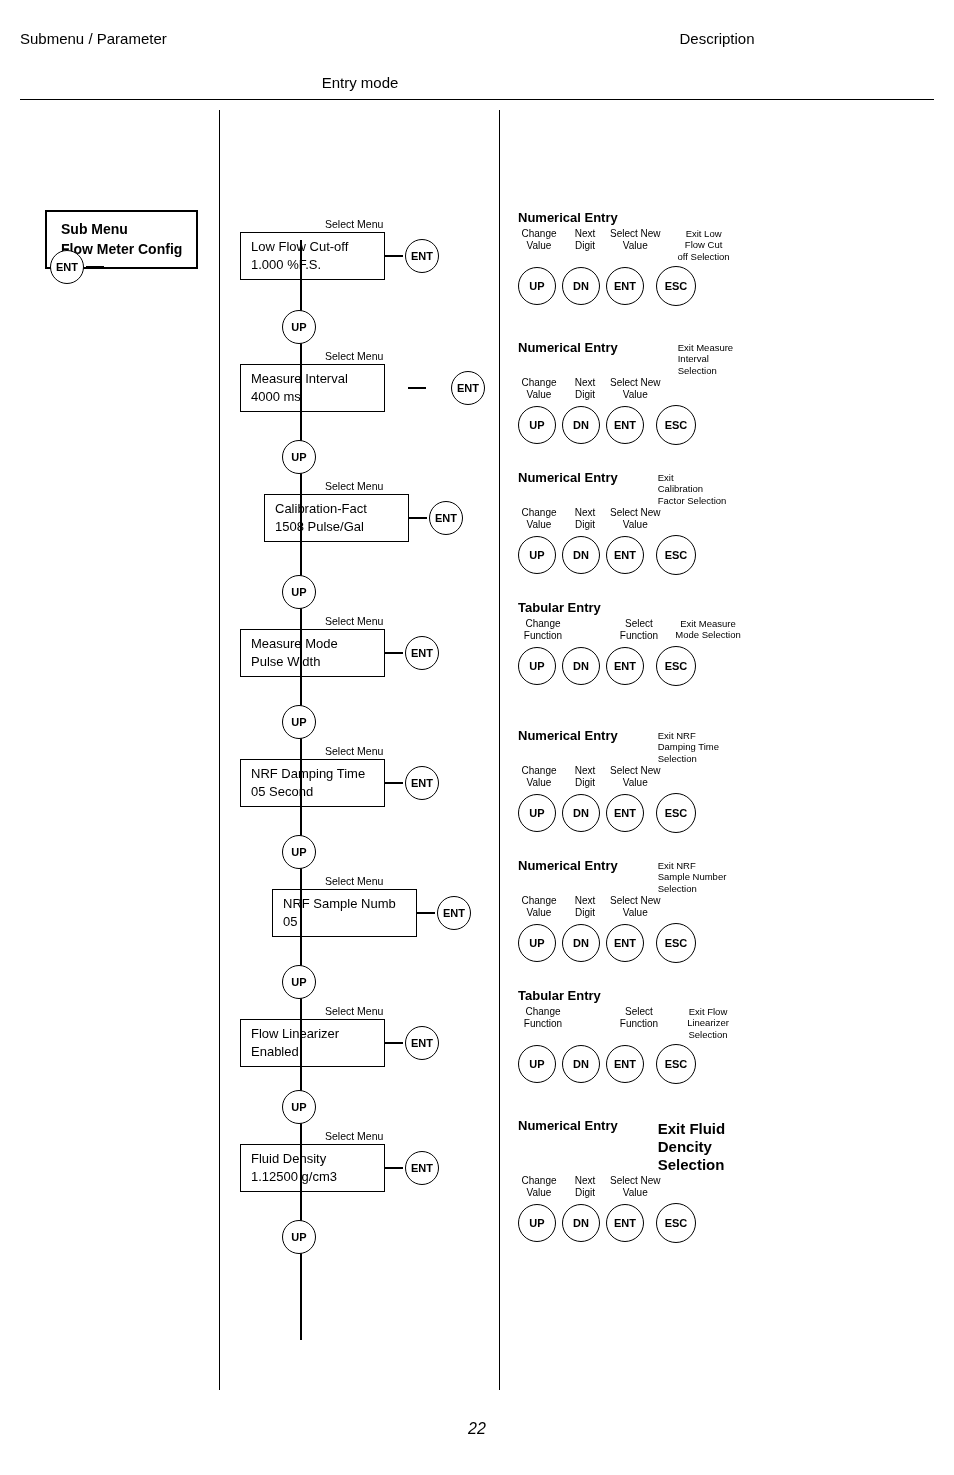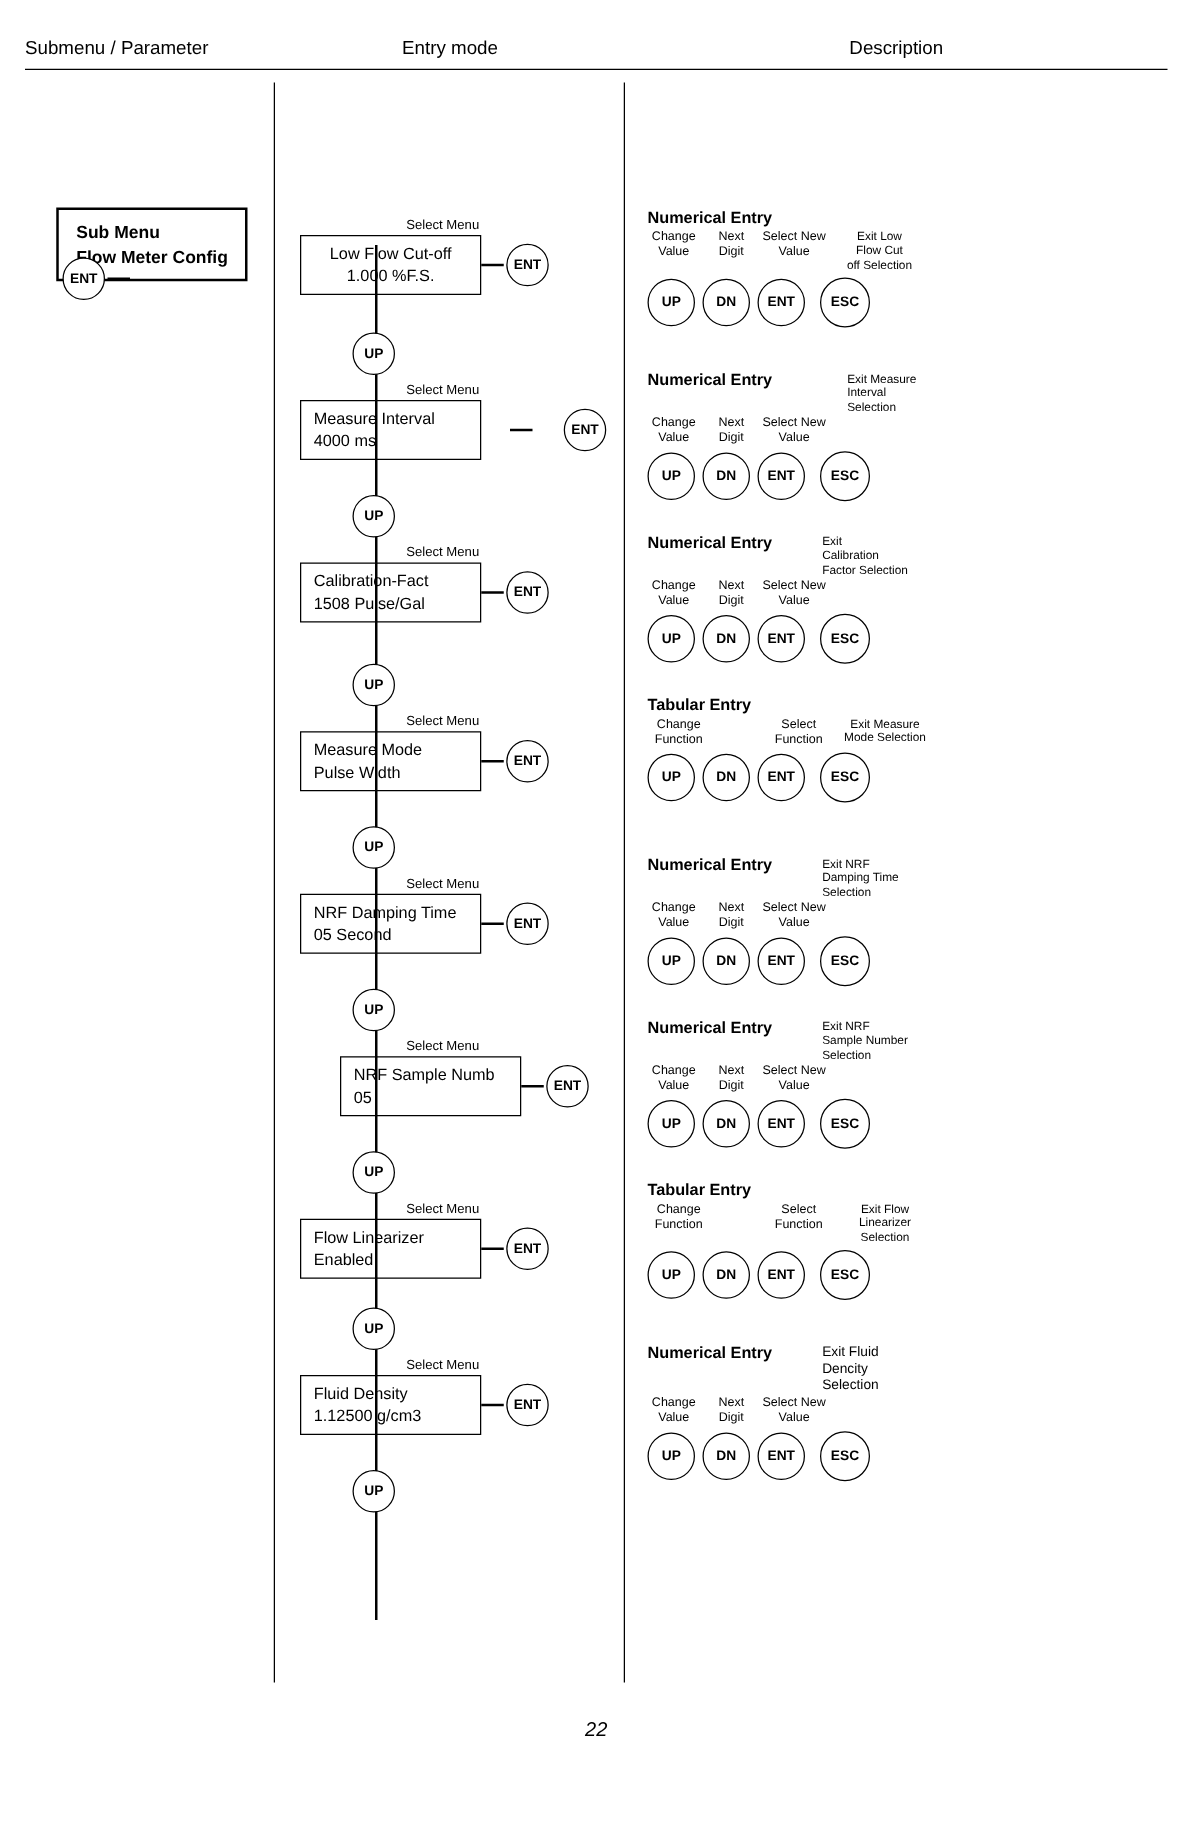--- a/index.html
+++ b/index.html
@@ -19,21 +19,21 @@
     }
 
     
     .header-row {
       display: flex;
       border-bottom: 1.5px solid #000;
       padding-bottom: 8px;
       margin-bottom: 10px;
     }
     .col-submenu { width: 200px; font-size: 15px; }
-    .col-entry { width: 280px; font-size: 15px; text-align: center; }
+    .col-entry { width: 280px; font-size: 15px; text-align: center; margin-top: 44px; }
     .col-desc { flex: 1; font-size: 15px; text-align: center; }
 
     
     .submenu-box {
       border: 2px solid #000;
       padding: 8px 14px;
       display: inline-block;
       font-size: 14px;
       font-weight: bold;
       line-height: 1.4;
@@ -134,21 +134,21 @@
 
     <div style="width:280px; position:relative; padding-left:0;">
 
       <div style="position:absolute; right:0; top:0; bottom:0; width:1.5px; background:#000;"></div>
 
       <div style="position:absolute; left:80px; top:130px; width:1.5px; background:#000; height:1100px;"></div>
 
       <div style="position:absolute; top:108px; left:20px; width:250px;">
         <div style="font-size:10.5px; margin-left:85px; margin-bottom:2px;">Select Menu</div>
         <div style="display:flex; align-items:center;">
-          <div class="param-box" style="min-width:145px;text-align:center;">Low Flow Cut-off<br>1.000 %F.S.</div>
+          <div class="param-box" style="min-width:145px;">Low Flow Cut-off<br>1.000 %F.S.</div>
           <div style="width:18px; height:1.5px; background:#000;"></div>
           <div class="circle-btn">ENT</div>
         </div>
       </div>
 
       <div style="position:absolute; top:200px; left:60px;">
         <div class="circle-btn">UP</div>
       </div>
 
       <div style="position:absolute; top:240px; left:20px; width:250px;">
@@ -160,21 +160,21 @@
         </div>
       </div>
 
       <div style="position:absolute; top:330px; left:60px;">
         <div class="circle-btn">UP</div>
       </div>
 
       <div style="position:absolute; top:370px; left:20px; width:250px;">
         <div style="font-size:10.5px; margin-left:85px; margin-bottom:2px;">Select Menu</div>
         <div style="display:flex; align-items:center;">
-          <div class="param-box" style="min-width:145px;">Calibration-Fact<br>1508 Pulse/Gal</div>
+          <div class="param-box" style="min-width:145px;margin-left:24px;">Calibration-Fact<br>1508 Pulse/Gal</div>
           <div style="width:18px; height:1.5px; background:#000;"></div>
           <div class="circle-btn">ENT</div>
         </div>
       </div>
 
       <div style="position:absolute; top:465px; left:60px;">
         <div class="circle-btn">UP</div>
       </div>
 
       <div style="position:absolute; top:505px; left:20px; width:250px;">
@@ -362,21 +362,21 @@
           <div class="desc-circle">UP</div>
           <div class="desc-circle">DN</div>
           <div class="desc-circle">ENT</div>
           <div class="desc-esc-circle" style="margin-left:6px;">ESC</div>
         </div>
       </div>
 
       <div style="position:absolute; top:1008px; left:18px; width:460px;">
         <div style="font-size:13px; font-weight:bold; margin-bottom:1px; display:flex; align-items:flex-start; gap:40px;">
           <span>Numerical Entry</span>
-          <span style="font-size:11px; font-weight:normal; line-height:1.2; margin-top:2px;">Exit Fluid<br>Dencity<br>Selection</span>
+          <span style="font-size:15px; font-weight:bold; line-height:1.2; margin-top:2px;">Exit Fluid<br>Dencity<br>Selection</span>
         </div>
         <div style="display:flex; align-items:flex-start; gap:4px; margin-bottom:4px;">
           <div style="min-width:42px; text-align:center; font-size:10px; line-height:1.2;">Change<br>Value</div>
           <div style="min-width:42px; text-align:center; font-size:10px; line-height:1.2;">Next<br>Digit</div>
           <div style="min-width:42px; text-align:center; font-size:10px; line-height:1.2;">Select New<br>Value</div>
         </div>
         <div style="display:flex; align-items:center; gap:6px;">
           <div class="desc-circle">UP</div>
           <div class="desc-circle">DN</div>
           <div class="desc-circle">ENT</div>

